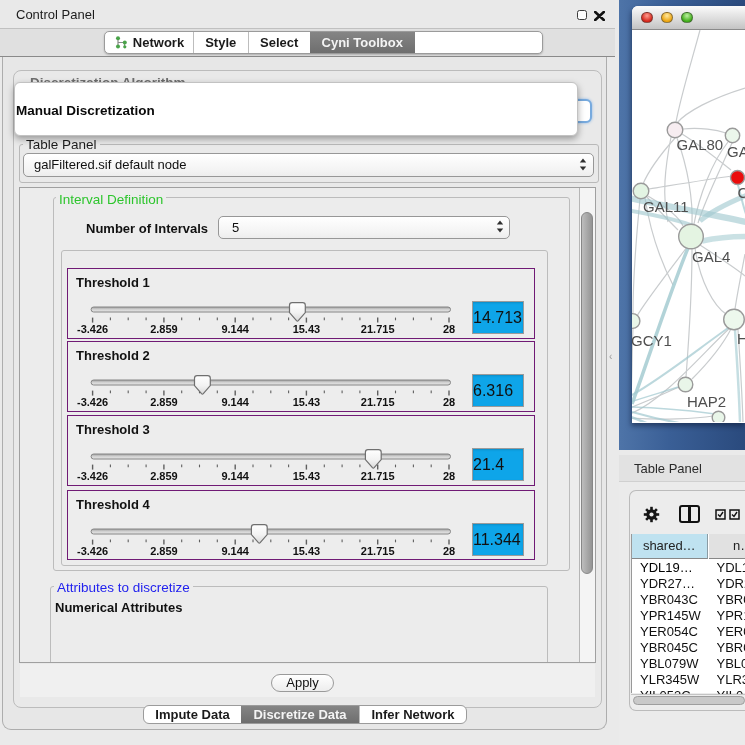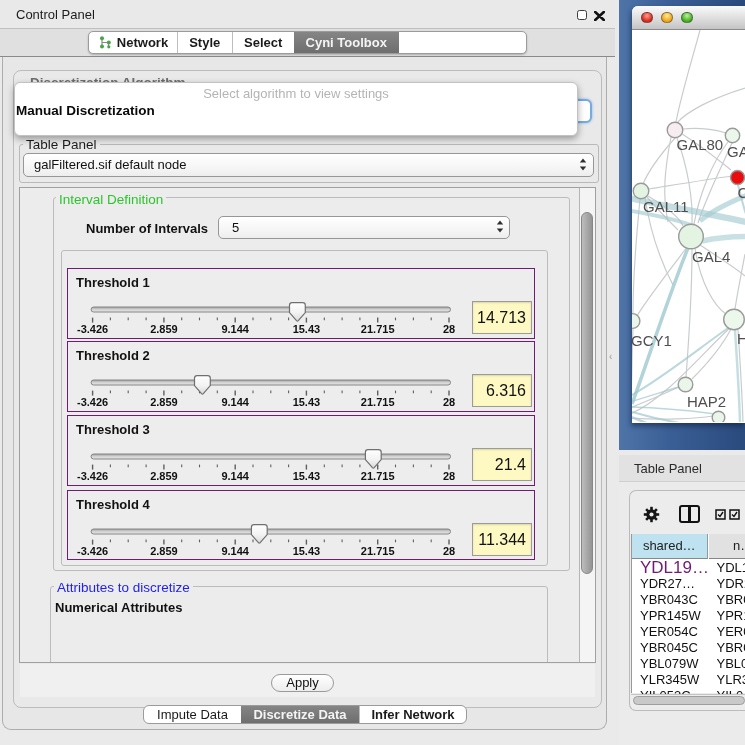--- a/index.html
+++ b/index.html
@@ -1,39 +1,39 @@
 <!DOCTYPE html>
 <html><head><meta charset="utf-8">
 <style>
 * { margin:0; padding:0; box-sizing:border-box; }
 html,body { width:745px; height:745px; overflow:hidden; }
 body { font-family:"Liberation Sans", sans-serif; background:#eaeaea; position:relative; }
 .abs { position:absolute; }
 .tpanel { position:absolute; left:47px; width:468px; height:70.6px; background:#ededed;
   border:1px solid #701a75; }
 .tlabel { position:absolute; left:8px; top:6px; font-size:13px; font-weight:bold; color:#111; }
-.tval { position:absolute; left:404px; top:32px; width:60px; height:33px; background:#fef9c3;
+.tval { position:absolute; left:404px; top:32px; width:52px; height:33px; background:#0ea5e9;
   border:1px solid #9b9b9b; box-shadow:inset 0 1px 2px rgba(0,0,0,.15); font-size:16px; color:#111;
-  text-align:right; padding-right:5px; line-height:31px; }
+  padding-right:5px; line-height:31px; }
 .combo { position:absolute; background:linear-gradient(#ffffff,#f4f4f4 70%,#ededed); border:1px solid #979797;
   border-radius:5px; font-size:13px; color:#111; }
 .gtitle { position:absolute; font-size:13.5px; background:#ececec; padding:0 3px; white-space:nowrap; }
 </style></head>
 <body>
 
 <div class="abs" style="left:0;top:0;width:615px;height:29px;background:#e9e9e9;border-bottom:1px solid #c0c0c0"></div>
 <div class="abs" style="left:16px;top:7px;font-size:13px;color:#1c1c1c">Control Panel</div>
 <div class="abs" style="left:577px;top:10px;width:10px;height:10px;border:1.7px solid #3c3c3c;border-radius:2.5px;background:#fdfdfd"></div>
 <svg class="abs" style="left:594px;top:11px" width="11" height="10" viewBox="0 0 11 10">
     <path d="M1.2,1 L9.8,9 M9.8,1 L1.2,9" stroke="#111" stroke-width="2.6" stroke-linecap="round"></path>
   </svg>
 <div class="abs" style="left:0;top:29px;width:615px;height:26.5px;background:#e0e0e0"></div>
 <div class="abs" style="left:0;top:55.5px;width:615px;height:1.6px;background:#8a8a8a"></div>
 <div class="abs" style="left:1.5px;top:57px;width:605px;height:672.5px;background:#e7e7e7;border:1px solid #adadad;border-top:none;border-radius:0 0 9px 9px"></div>
-<div class="abs" style="left:88px;top:31px;width:439px;height:22.5px;background:#fff;border:1px solid #9b9b9b;border-radius:5px;box-shadow:0 1px 2px rgba(0,0,0,.22);display:flex;overflow:hidden">
+<div class="abs" style="left:104px;top:31px;width:439px;height:22.5px;background:#fff;border:1px solid #9b9b9b;border-radius:5px;box-shadow:0 1px 2px rgba(0,0,0,.22);display:flex;overflow:hidden">
     <div style="width:88px;display:flex;align-items:center;justify-content:center;font-size:13px;font-weight:bold;color:#1a1a1a"><svg width="15" height="15" viewBox="0 0 15 15" style="margin-right:4px">
         <path d="M4,3.5 L4,11.5 M4,7.5 L10.5,7.5 M10.5,7.5 L10.5,11" stroke="#8a8a8a" stroke-width="1.2" fill="none"></path>
         <circle cx="4" cy="3.2" r="2" fill="#4aa34a"></circle>
         <circle cx="4" cy="11.6" r="2" fill="#4aa34a"></circle>
         <circle cx="10.8" cy="7.5" r="2" fill="#4aa34a"></circle>
         <circle cx="10.8" cy="11.8" r="1.6" fill="#4aa34a"></circle>
       </svg>Network</div>
     <div style="width:54.5px;border-left:1px solid #bdbdbd;display:flex;align-items:center;justify-content:center;font-size:13px;font-weight:bold;color:#1a1a1a">Style</div>
     <div style="width:62.5px;border-left:1px solid #bdbdbd;display:flex;align-items:center;justify-content:center;font-size:13px;font-weight:bold;color:#1a1a1a">Select</div>
     <div style="width:104.5px;background:linear-gradient(#858585,#6e6e6e);display:flex;align-items:center;justify-content:center;font-size:13px;font-weight:bold;color:#f4f4f4">Cyni Toolbox</div>
@@ -256,21 +256,21 @@
     </div>
 <div class="abs" style="left:30px;top:398px;width:498px;height:160px;border:1px solid #bcbcbc;border-radius:3px"></div>
 <div class="abs gtitle" style="left:34px;top:392px;color:#2222ee">Attributes to discretize</div>
 <div class="abs" style="left:35px;top:412px;font-size:13px;font-weight:bold;color:#111">Numerical Attributes</div>
 <div class="abs" style="right:0;top:0;width:16.5px;height:100%;background:#f4f4f4;border-left:1px solid #b5b5b5"></div>
 <div class="abs" style="right:2px;top:24px;width:12px;height:362px;border-radius:6px;background:linear-gradient(90deg,#bdbdbd,#949494);border:1px solid #878787"></div>
 </div>
 <div class="abs" style="left:20px;top:664px;width:575px;height:33px;background:#f0f0f0"></div>
 <div class="abs" style="left:271px;top:674px;width:63px;height:18px;background:linear-gradient(#ffffff,#ededed);border:1px solid #9a9a9a;border-radius:9px;font-size:13px;color:#111;text-align:center;line-height:16.5px">Apply</div>
 <div class="abs" style="left:143px;top:705px;width:324px;height:19px;background:#fff;border:1px solid #9b9b9b;border-radius:6px;display:flex;overflow:hidden">
-    <div style="width:97px;display:flex;align-items:center;justify-content:center;font-size:13px;font-weight:normal;color:#1a1a1a">Impute Data</div>
+    <div style="width:97px;display:flex;align-items:center;justify-content:center;font-size:13px;font-weight:bold;color:#1a1a1a">Impute Data</div>
     <div style="width:118px;background:linear-gradient(#858585,#6e6e6e);display:flex;align-items:center;justify-content:center;font-size:13px;font-weight:bold;color:#f4f4f4">Discretize Data</div>
     <div style="width:107px;border-left:1px solid #bdbdbd;display:flex;align-items:center;justify-content:center;font-size:13px;font-weight:bold;color:#1a1a1a">Infer Network</div>
   </div>
 <div class="abs" style="left:609px;top:351px;font-size:10px;color:#9a9a9a">‹</div>
 <div class="abs" style="left:619px;top:0;width:126px;height:450px;background:linear-gradient(90deg,#4e74a8,#3a5f96 40%,#2a4a7d)"></div>
 <div class="abs" style="left:632px;top:6px;width:113px;height:417px;background:#fff;border-radius:6px 0 0 0;box-shadow:-1px 3px 5px rgba(10,20,45,.5)"></div>
 <div class="abs" style="left:632px;top:6px;width:113px;height:24px;border-radius:6px 0 0 0;background:linear-gradient(#fbfbfb,#d2d2d2 75%,#c3c3c3);border-bottom:1px solid #8a8a8a"></div>
 <div class="abs" style="left:641.4px;top:12.2px;width:11.2px;height:11.2px;border-radius:50%;background:radial-gradient(circle at 50% 30%, #ff9d90 0%, #d5261a 70%);border:0.8px solid rgba(60,60,60,.55)"></div>
 <div class="abs" style="left:661.4px;top:12.2px;width:11.2px;height:11.2px;border-radius:50%;background:radial-gradient(circle at 50% 30%, #ffe9a0 0%, #eca40e 70%);border:0.8px solid rgba(60,60,60,.55)"></div>
 <div class="abs" style="left:681.4px;top:12.2px;width:11.2px;height:11.2px;border-radius:50%;background:radial-gradient(circle at 50% 30%, #bdf0a2 0%, #3fae18 70%);border:0.8px solid rgba(60,60,60,.55)"></div>
@@ -354,35 +354,34 @@
     <rect x="1" y="1" width="9" height="9" fill="none" stroke="#111" stroke-width="1.5"></rect>
     <path d="M3,5.5 L5,7.5 L8,3" fill="none" stroke="#111" stroke-width="1.4"></path>
   </svg>
 <svg class="abs" style="left:729px;top:508.5px" width="11" height="11" viewBox="0 0 11 11">
     <rect x="1" y="1" width="9" height="9" fill="none" stroke="#111" stroke-width="1.5"></rect>
     <path d="M3,5.5 L5,7.5 L8,3" fill="none" stroke="#111" stroke-width="1.4"></path>
   </svg>
 <div class="abs" style="left:631px;top:534px;width:114px;height:159px;background:#fff;border-left:1px solid #999"></div>
 <div class="abs" style="left:632px;top:534px;width:75.5px;height:25px;background:#bfe2f0;border-right:1px solid #8a9ba3;border-bottom:1px solid #888;font-size:13px;color:#222;text-align:center;line-height:24px">shared…</div>
 <div class="abs" style="left:708.5px;top:534px;width:36.5px;height:25px;background:#e1e1e1;border-bottom:1px solid #888;font-size:13px;color:#222;padding-left:24.5px;line-height:24px">n…</div>
-<div class="abs" style="left:640px;top:559.7px;width:68px;height:16px;line-height:16px;font-size:17px;color:#701a75;overflow:hidden">YDL19…</div>
+<div class="abs" style="left:640px;top:559.7px;width:68px;height:16px;line-height:16px;font-size:13px;color:#000000;overflow:hidden">YDL19…</div>
 <div class="abs" style="left:716.5px;top:559.7px;width:28.5px;height:16px;line-height:16px;font-size:13px;color:#111;overflow:hidden">YDL1</div>
 <div class="abs" style="left:640px;top:575.8px;width:68px;height:16px;line-height:16px;font-size:13px;color:#111;overflow:hidden">YDR27…</div>
 <div class="abs" style="left:716.5px;top:575.8px;width:28.5px;height:16px;line-height:16px;font-size:13px;color:#111;overflow:hidden">YDR2</div>
 <div class="abs" style="left:640px;top:591.8px;width:68px;height:16px;line-height:16px;font-size:13px;color:#111;overflow:hidden">YBR043C</div>
 <div class="abs" style="left:716.5px;top:591.8px;width:28.5px;height:16px;line-height:16px;font-size:13px;color:#111;overflow:hidden">YBR0</div>
 <div class="abs" style="left:640px;top:607.8px;width:68px;height:16px;line-height:16px;font-size:13px;color:#111;overflow:hidden">YPR145W</div>
 <div class="abs" style="left:716.5px;top:607.8px;width:28.5px;height:16px;line-height:16px;font-size:13px;color:#111;overflow:hidden">YPR1</div>
 <div class="abs" style="left:640px;top:623.9px;width:68px;height:16px;line-height:16px;font-size:13px;color:#111;overflow:hidden">YER054C</div>
 <div class="abs" style="left:716.5px;top:623.9px;width:28.5px;height:16px;line-height:16px;font-size:13px;color:#111;overflow:hidden">YER0</div>
 <div class="abs" style="left:640px;top:639.9px;width:68px;height:16px;line-height:16px;font-size:13px;color:#111;overflow:hidden">YBR045C</div>
 <div class="abs" style="left:716.5px;top:639.9px;width:28.5px;height:16px;line-height:16px;font-size:13px;color:#111;overflow:hidden">YBR0</div>
 <div class="abs" style="left:640px;top:656.0px;width:68px;height:16px;line-height:16px;font-size:13px;color:#111;overflow:hidden">YBL079W</div>
 <div class="abs" style="left:716.5px;top:656.0px;width:28.5px;height:16px;line-height:16px;font-size:13px;color:#111;overflow:hidden">YBL0</div>
 <div class="abs" style="left:640px;top:672.0px;width:68px;height:16px;line-height:16px;font-size:13px;color:#111;overflow:hidden">YLR345W</div>
 <div class="abs" style="left:716.5px;top:672.0px;width:28.5px;height:16px;line-height:16px;font-size:13px;color:#111;overflow:hidden">YLR3</div>
 <div class="abs" style="left:640px;top:688.1px;width:68px;height:16px;line-height:16px;font-size:13px;color:#111;overflow:hidden">YIL053C</div>
 <div class="abs" style="left:716.5px;top:688.1px;width:28.5px;height:16px;line-height:16px;font-size:13px;color:#111;overflow:hidden">YIL0</div>
 <div class="abs" style="left:631px;top:693.5px;width:114px;height:13px;background:#ededed;border-top:1px solid #c4c4c4"></div>
 <div class="abs" style="left:633px;top:695.5px;width:112px;height:9.5px;background:#c9c9c9;border:1px solid #9e9e9e;border-radius:5px"></div>
 <div class="abs" style="left:14px;top:82px;width:564px;height:54px;background:#fff;border:1px solid #c2c2c2;border-radius:6px;box-shadow:0 3px 7px rgba(0,0,0,.35);z-index:50">
-    <div style="position:absolute;left:0;top:3px;width:100%;text-align:center;font-size:13px;color:#b4b4b4">Select algorithm to view settings</div>
     <div style="position:absolute;left:1px;top:20px;font-size:13.5px;font-weight:bold;color:#0a0a0a">Manual Discretization</div>
   </div>
 </body></html>

